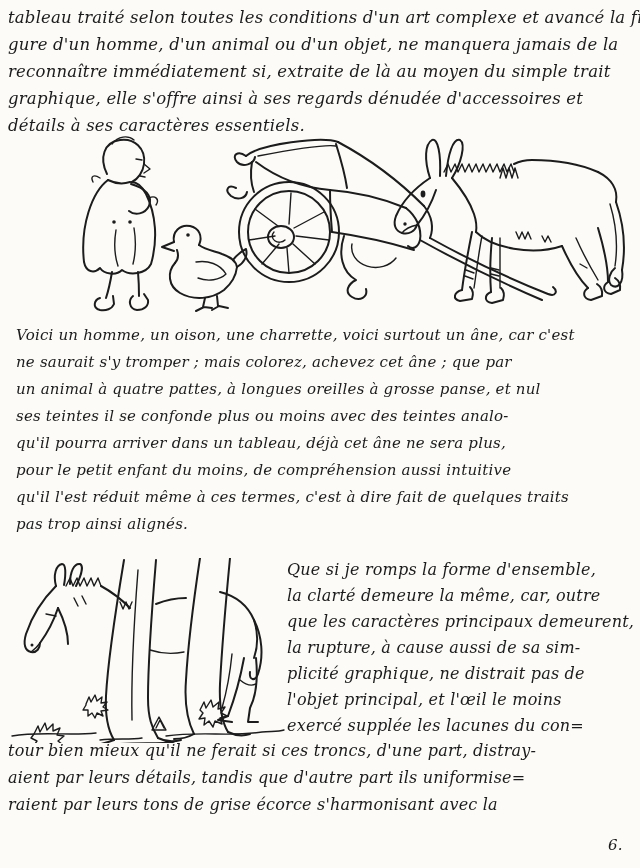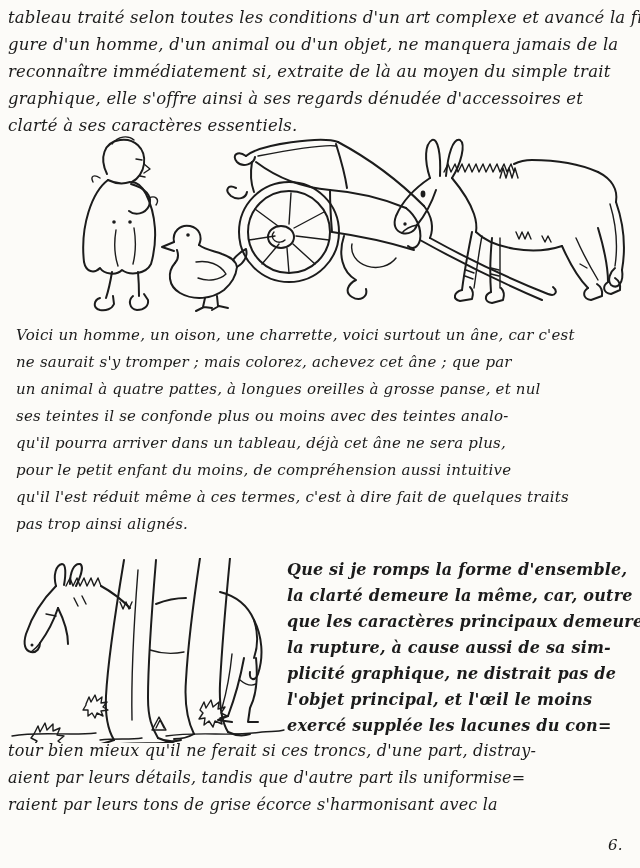--- a/index.html
+++ b/index.html
@@ -17,21 +17,21 @@
     font-family: "DejaVu Serif", serif;
     font-style: italic;
     color: #1b1b1b;
     letter-spacing: 0.2px;
   }
   .para { position: absolute; }
   .para .line { white-space: nowrap; }
 
   .para-top    { left: 8px;   top: 4px;    width: 628px; font-size: 16.5px; line-height: 27px; }
   .para-mid    { left: 16px;   top: 322px;  width: 628px; font-size: 15px; line-height: 27px; }
-  .para-right  { left: 287px; top: 557px;  width: 350px; font-size: 16px;   line-height: 26px; font-weight: bold; }
+  .para-right  { left: 287px; top: 557px;  width: 350px; font-size: 16px;   line-height: 26px; }
   .para-bottom { left: 8px;   top: 737px;  width: 628px; font-size: 16px;   line-height: 27px; }
 
   .page-number {
     position: absolute;
     left: 608px; top: 836px;
     font-size: 15px;
     font-style: italic;
     color: #1b1b1b;
   }
   svg.sketch { position: absolute; }
@@ -50,21 +50,21 @@
 </head>
 <body>
 
 <div class="page">
 
   <div class="para para-top hw">
     <div class="line">tableau traité selon toutes les conditions d'un art complexe et avancé la fi-</div>
     <div class="line">gure d'un homme, d'un animal ou d'un objet, ne manquera jamais de la</div>
     <div class="line">reconnaître immédiatement si, extraite de là au moyen du simple trait</div>
     <div class="line">graphique, elle s'offre ainsi à ses regards dénudée d'accessoires et</div>
-    <div class="line">clarté à ses caractères essentiels.</div>
+    <div class="line">détails à ses caractères essentiels.</div>
   </div>
 
   <svg class="sketch ill-main" width="640" height="190" viewBox="0 0 640 190" aria-hidden="true">
 
     <g>
       <path d="M107,42 C99,26 104,10 120,8 C134,6 146,16 144,32 C143,40 138,47 132,50"></path>
       <path class="thin" d="M112,12 C118,4 128,3 134,8"></path>
       <path class="thin" d="M136,27 l6,1"></path>
       <path class="thin" d="M144,32 l6,5 -6,4"></path>
       <path class="thin" d="M140,44 l5,1"></path>

